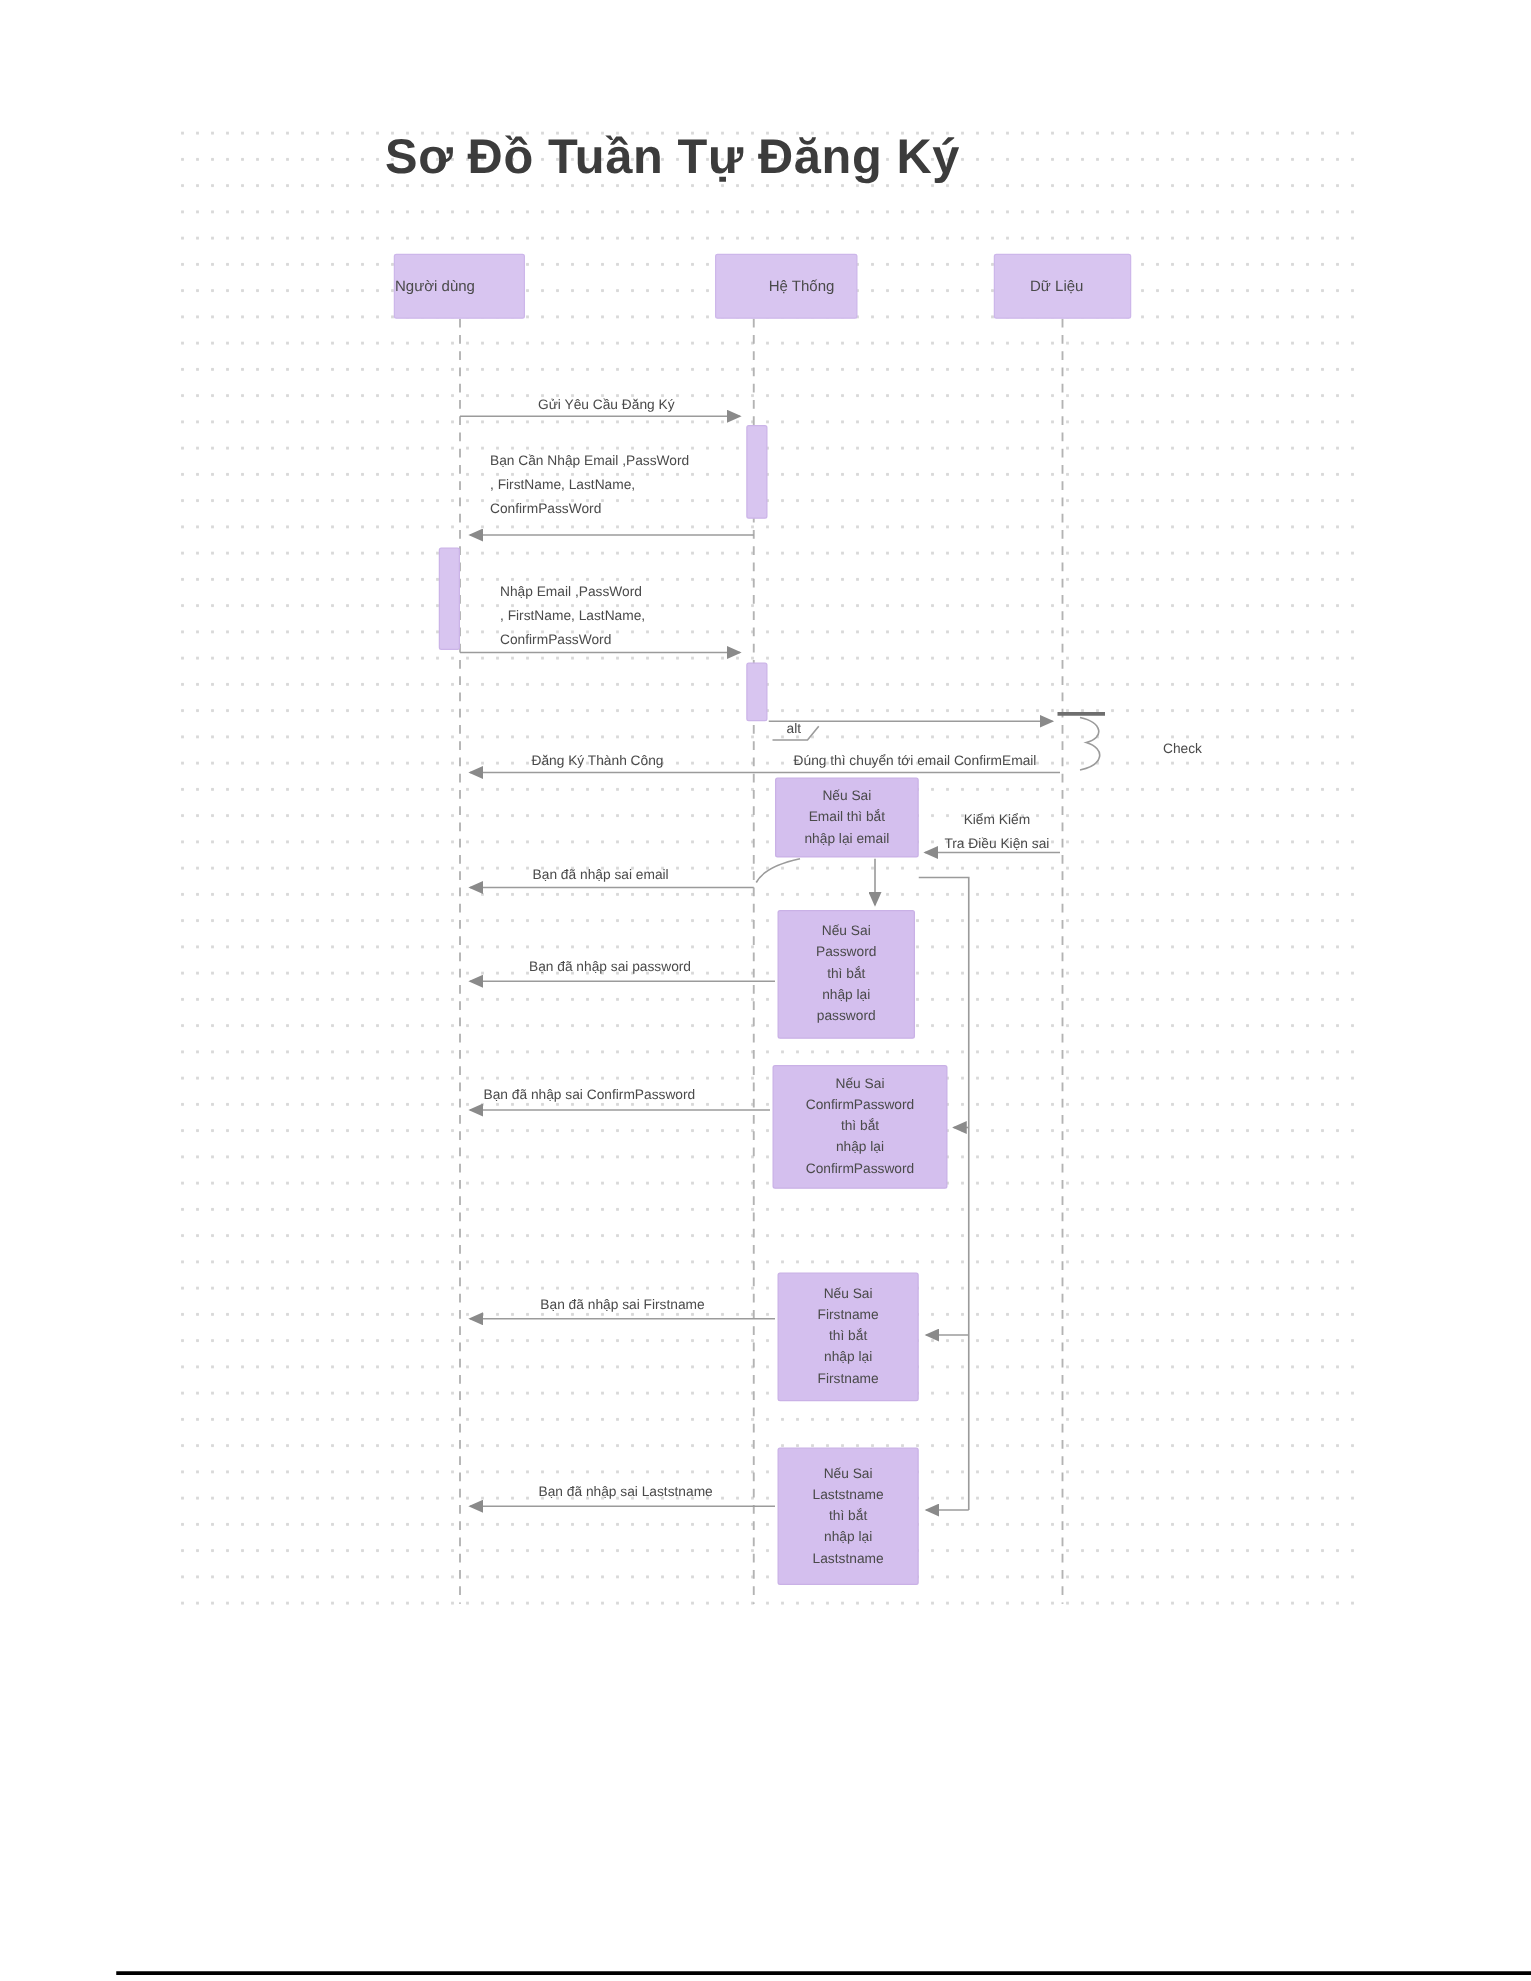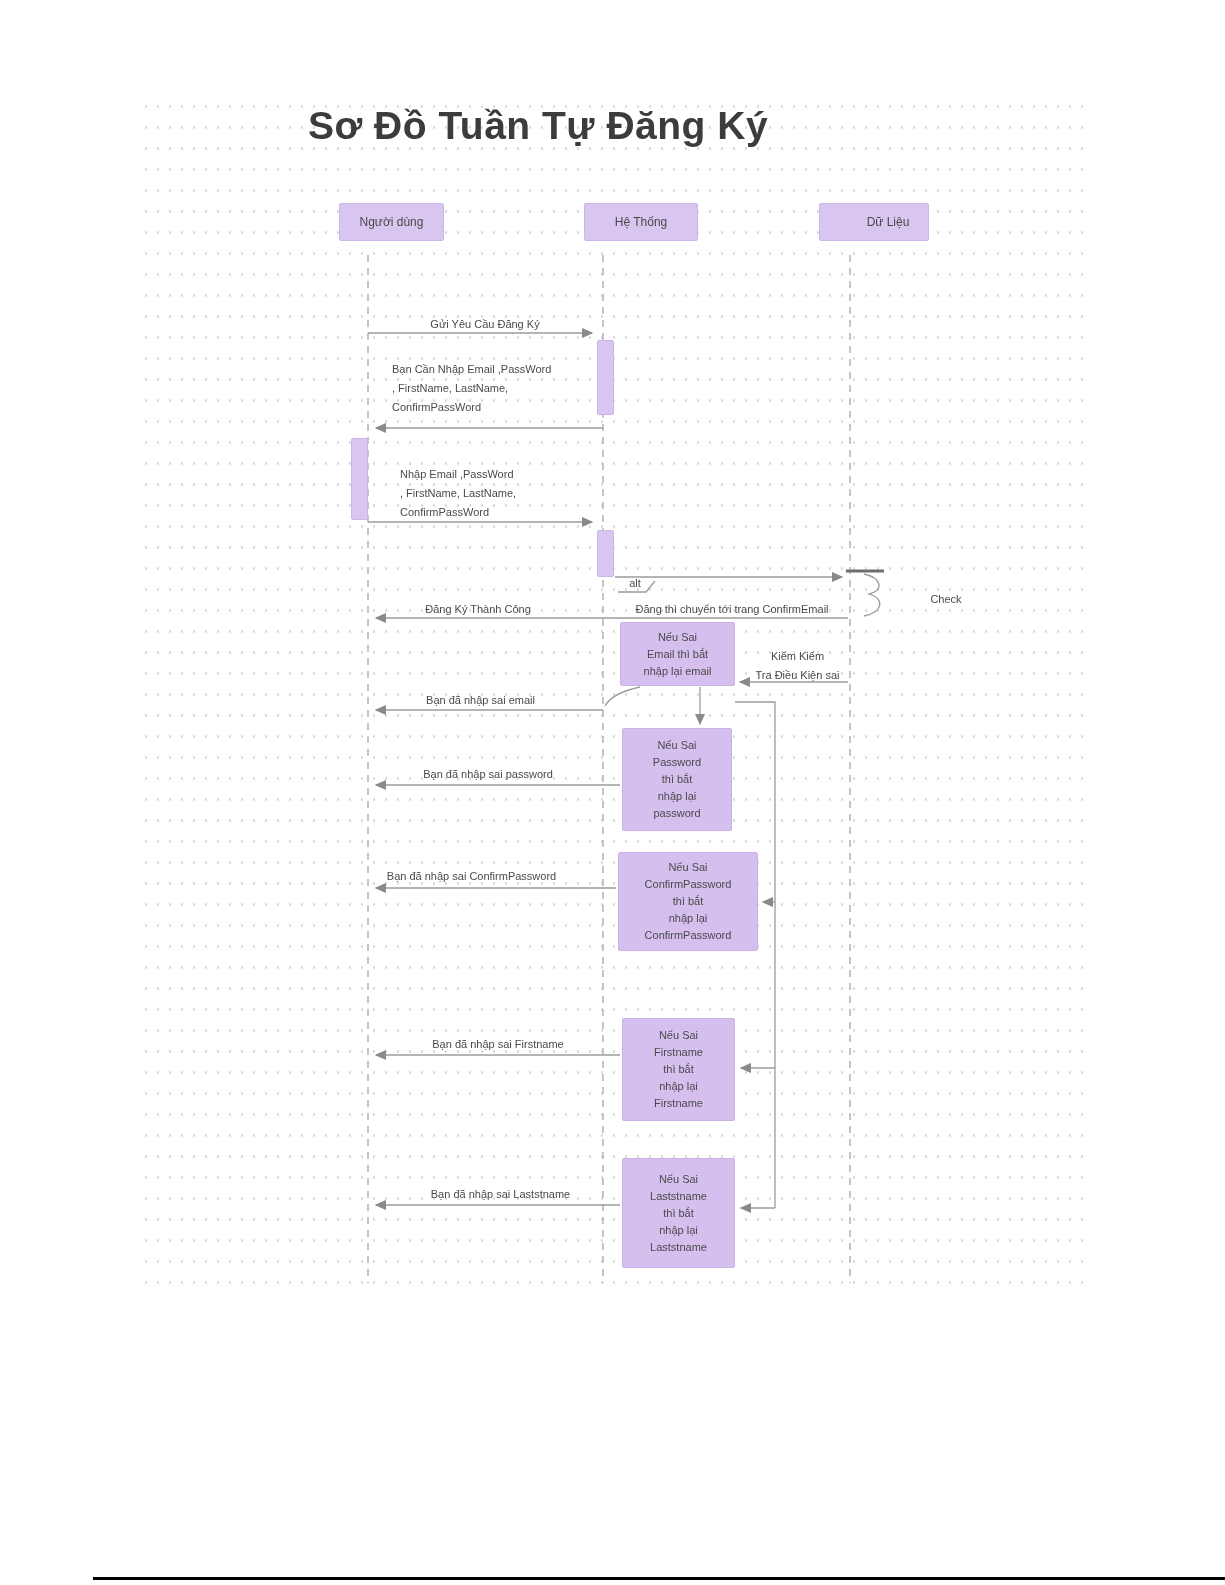--- a/index.html
+++ b/index.html
@@ -12,24 +12,24 @@
   .dots {
     position:absolute; left:140px; top:96px; width:952px; height:1196px;
     background-image: radial-gradient(circle, #d9d9d9 1.1px, transparent 1.2px);
     background-size: 12px 21px;
   }
   .title {
     position:absolute; left:308px; top:104px;
     font-size:39px; font-weight:600; color:#3c3c3c; letter-spacing:.5px;
   }
   .actor {
-    position:absolute; height:38px;
+    position:absolute; height:52px;
     background:#d8c5f0; border:1px solid #cdb7ea; border-radius:2px;
-    display:flex; align-items:center; justify-content:center;
-    font-size:12px; color:#4a4a4a;margin-left:24px;
+    display:flex; align-items:center; justify-content:flex-start;
+    font-size:12px; color:#4a4a4a;
   }
   .activation {
     position:absolute; width:17px;
     background:#d8c5f0; border:1px solid #cbb4e8; border-radius:2px;
   }
   .note {
     position:absolute;
     background:#d4bfee; border:1px solid #c9b1e6; border-radius:2px;
     display:flex; align-items:center; justify-content:center;
     font-size:11px; color:#4a4a4a; line-height:17px;
@@ -88,41 +88,41 @@
 
     <line x1="620" y1="785" x2="376" y2="785" stroke="#9b9b9b" stroke-width="1.3" marker-end="url(#arr)"></line>
     <line x1="616" y1="888" x2="376" y2="888" stroke="#9b9b9b" stroke-width="1.3" marker-end="url(#arr)"></line>
     <line x1="620" y1="1055" x2="376" y2="1055" stroke="#9b9b9b" stroke-width="1.3" marker-end="url(#arr)"></line>
     <line x1="620" y1="1205" x2="376" y2="1205" stroke="#9b9b9b" stroke-width="1.3" marker-end="url(#arr)"></line>
   </svg>
 
   <div class="actor" style="left:315px; top:203px; width:105px;">
     <span>Người dùng</span>
   </div>
-  <div class="actor" style="left:560px; top:203px; width:114px;">
+  <div class="actor" style="left:572px; top:203px; width:114px;padding-left:42px;">
     <span>Hệ Thống</span>
   </div>
   <div class="actor" style="left:795px; top:203px; width:110px;padding-left:28px;">
     <span>Dữ Liệu</span>
   </div>
 
   <div class="activation" style="left:597px; top:340px; height:75px;"></div>
   <div class="activation" style="left:351px; top:438px; height:82px;"></div>
   <div class="activation" style="left:597px; top:530px; height:47px;"></div>
 
   <div class="label" style="left:410px; top:315px; width:150px;">Gửi Yêu Cầu Đăng Ký</div>
   <div class="label left" style="left:392px; top:360px; width:200px;">Bạn Cần Nhập Email ,PassWord
 , FirstName, LastName,
 ConfirmPassWord</div>
   <div class="label left" style="left:400px; top:465px; width:180px;">Nhập Email ,PassWord
 , FirstName, LastName,
 ConfirmPassWord</div>
   <div class="label" style="left:620px; top:574px; width:30px;">alt</div>
   <div class="label" style="left:408px; top:600px; width:140px;text-align:center;">Đăng Ký Thành Công</div>
-  <div class="label" style="left:612px; top:600px; width:240px;">Đăng thì chuyển tới trang ConfirmEmail</div>
+  <div class="label" style="left:612px; top:600px; width:240px;">Đúng thì chuyển tới email ConfirmEmail</div>
   <div class="label" style="left:916px; top:590px; width:60px;text-align:center;">Check</div>
   <div class="label" style="left:740px; top:647px; width:115px;">Kiểm Kiểm
 Tra Điều Kiện sai</div>
   <div class="label" style="left:398px; top:691px; width:165px;">Bạn đã nhập sai email</div>
   <div class="label" style="left:398px; top:765px; width:180px;">Bạn đã nhập sai password</div>
   <div class="label" style="left:364px; top:867px; width:215px;">Bạn đã nhập sai ConfirmPassword</div>
   <div class="label" style="left:408px; top:1035px; width:180px;">Bạn đã nhập sai Firstname</div>
   <div class="label" style="left:408px; top:1185px; width:185px;">Bạn đã nhập sai Laststname</div>
 
   <div class="note" style="left:620px; top:622px; width:115px; height:64px;">Nếu Sai

